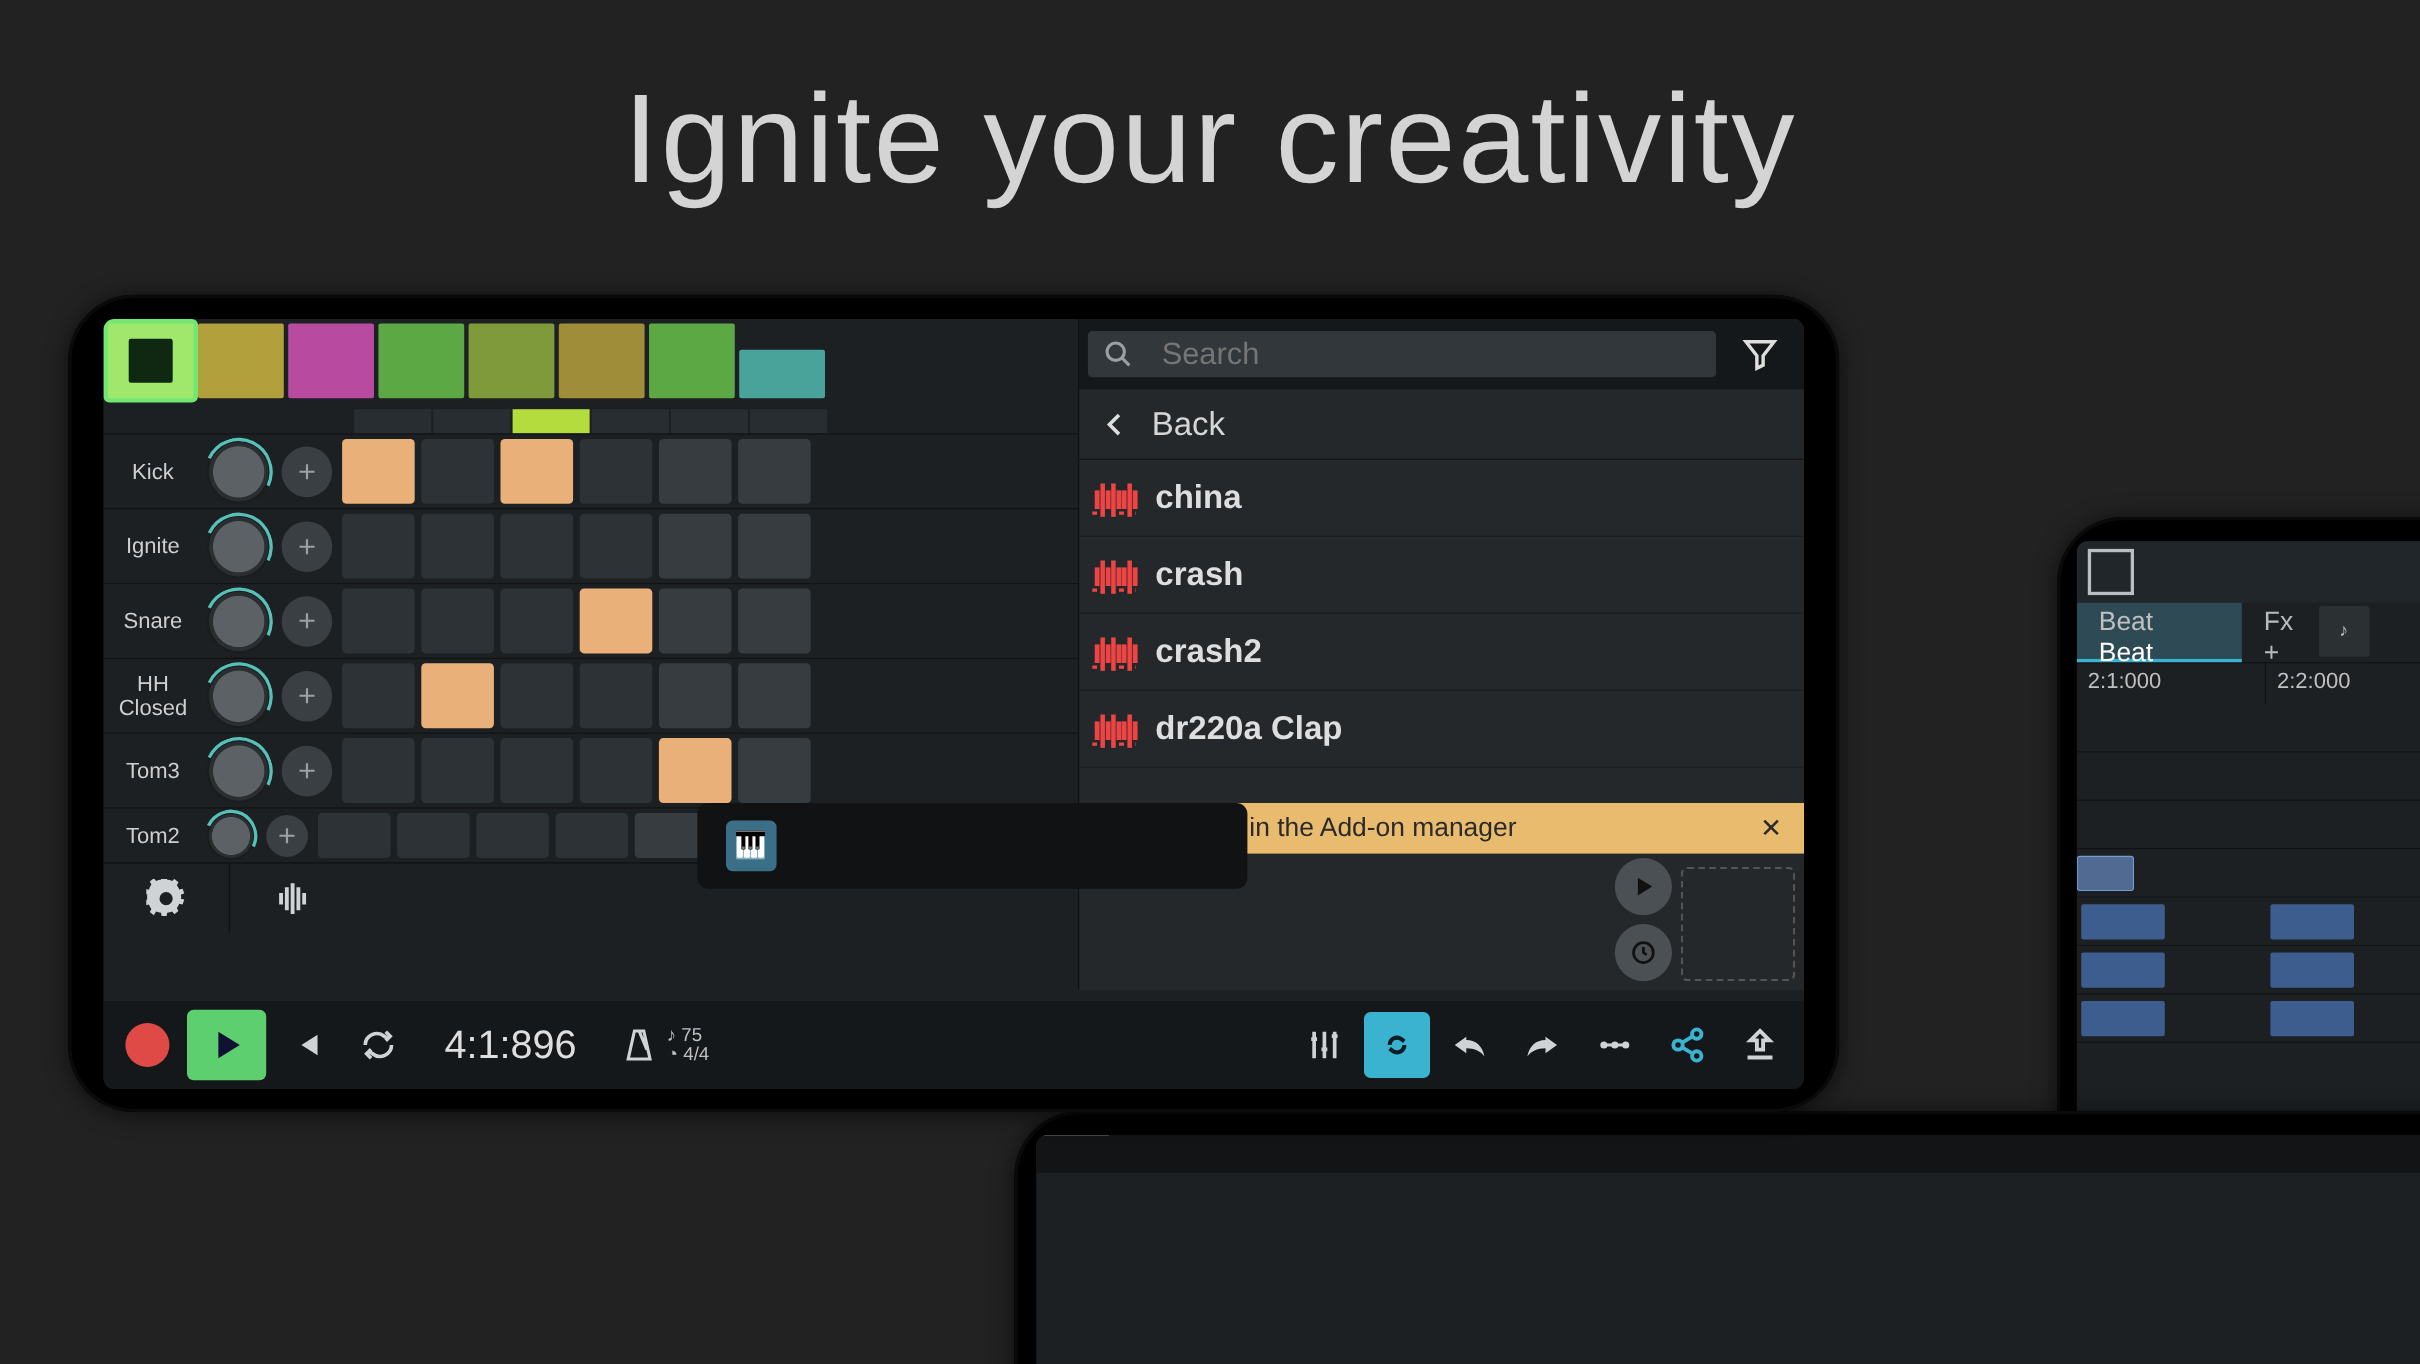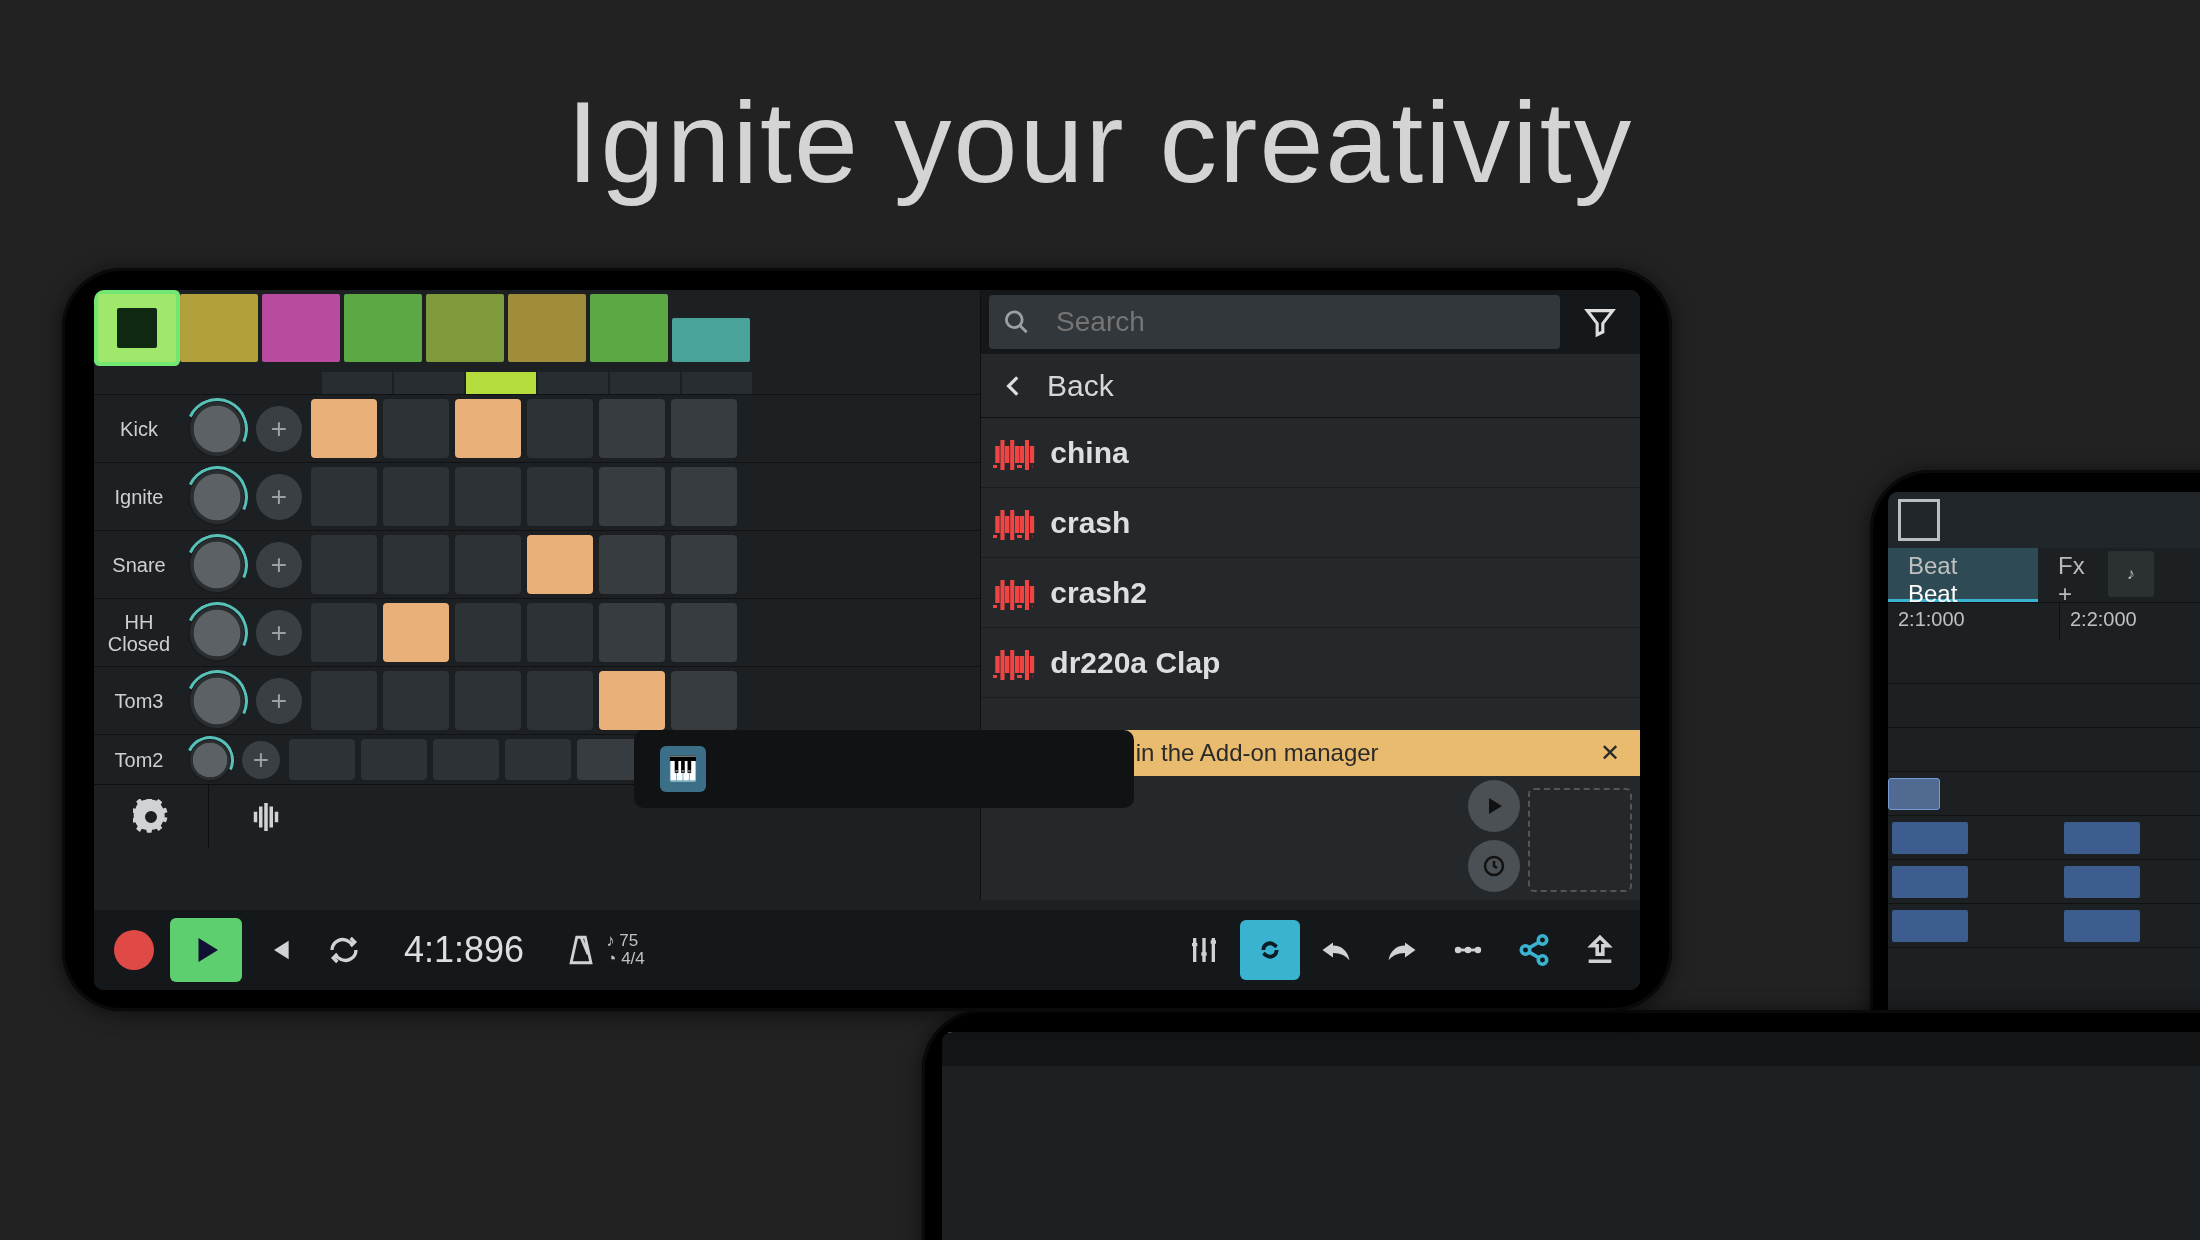--- a/index.html
+++ b/index.html
@@ -13,21 +13,21 @@
 }
 
 .canvas {
   position: relative;
   width: 2200px;
   height: 1240px;
 }
 
 .headline {
   position: absolute;
-  top: 76px;
+  top: 60px;
   left: 0;
   right: 0;
   text-align: center;
   font-size: 115px;
   font-weight: 300;
   color: #d4d4d4;
   letter-spacing: 2px;
 }
 
 
@@ -85,21 +85,21 @@
 .play { background:#5dcf6f; width:72px; height:64px;}
 .timecode { font-size:36px; font-weight:300; color:#dedede; padding:0 24px;}
 .metro-box { display:flex; align-items:center; gap:8px; padding:0 10px;}
 .metro-nums { font-size:17px; line-height:1.05;}
 .spacer { flex:1; }
 .tbtn.active { background:#3ab3d0;}
 
 
 .browser { position:absolute; right:0; top:0; width:660px; height: 610px; background:#24282b; border-left:1px solid #0d0f11; display:flex; flex-direction:column;}
 .search-row { height:64px; display:flex; align-items:center; background:#15181a;}
-.search-box { flex:1; display:flex; align-items:center; gap:26px; padding:0 14px; background:#32373b; margin:8px 0 8px 8px; height:54px; border-radius:4px;}
+.search-box { flex:1; display:flex; align-items:center; gap:26px; padding:0 14px; background:#32373b; margin:8px 0 8px 8px; height:42px; border-radius:4px;}
 .search-box input { background:transparent; border:none; font-size:28px; color:#b8bbbd; outline:none; width:100%;}
 .filter-ic { width:80px; display:flex; align-items:center; justify-content:center;}
 .back-row { height:64px; display:flex; align-items:center; padding:0 20px; gap:20px; font-size:30px; color:#d6d6d6; border-bottom:1px solid #111;}
 .sample-row { height:70px; display:flex; align-items:center; padding:0 12px; gap:18px; font-size:30px; font-weight:600; color:#dedede; border-bottom:1px solid #1a1d1f;}
 .wave-ic { color:#ef4444; font-size:32px; letter-spacing:-4px;text-decoration:underline;}
 .banner { position:absolute; top:440px; left:0; right:0; height:46px; background:#e9bb6e; color:#2a2a2a; display:flex; align-items:center; padding:0 12px; font-size:24px; font-weight:500;}
 .banner .cl { margin-left:auto; padding:0 8px; cursor:pointer;}
 .preview-box { position:absolute; bottom:0; right:0; width: 660px; height: 118px; display:flex; align-items:flex-end; justify-content:flex-end; gap:8px; padding:8px;}
 .rnd-btn { width:52px; height:52px; border-radius:50%; background:#4b5054; display:flex; align-items:center; justify-content:center;}
 .preview-target { width:104px; height:104px; border:2px dashed #555; border-radius:6px;}

